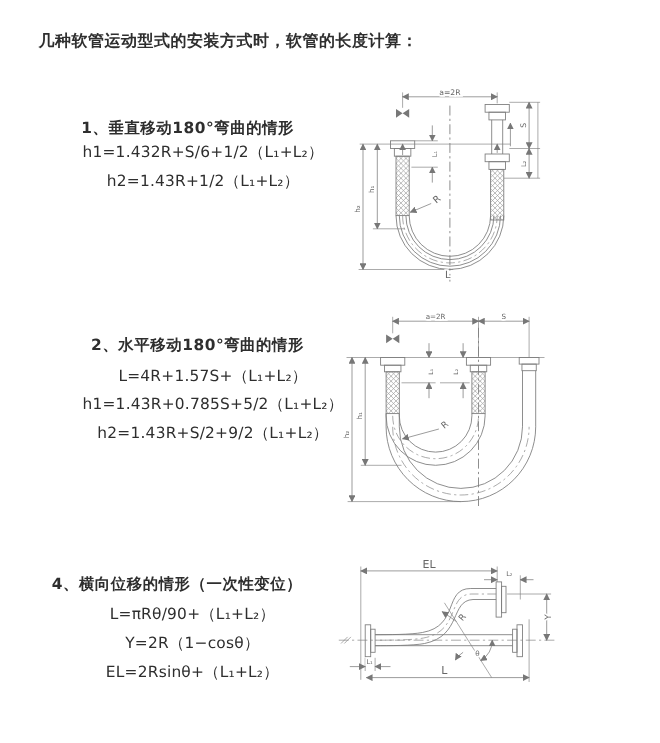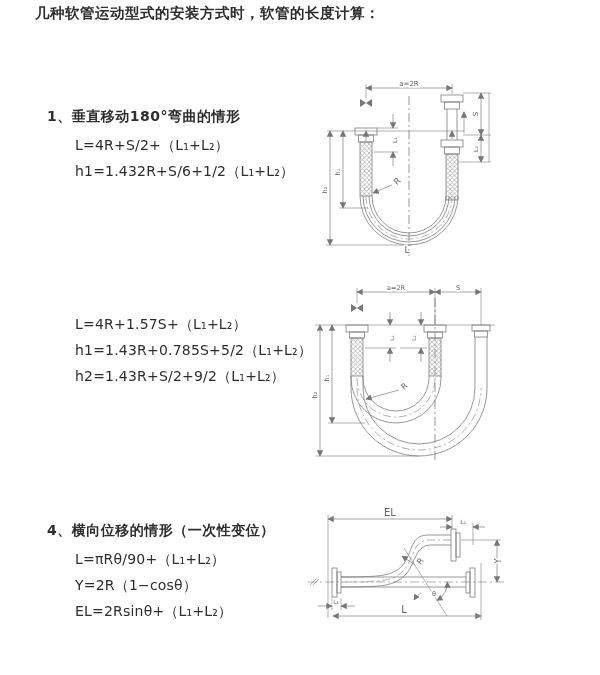--- a/index.html
+++ b/index.html
@@ -2,42 +2,43 @@
 <html><head>
 <meta charset="utf-8">
 <style>
   html,body{margin:0;padding:0;}
   body{
     width:600px;height:675px;background:#ffffff;position:relative;
     font-family:"DejaVu Sans","Liberation Sans",sans-serif;color:#2e2e2e;
     overflow:hidden;
   }
   .page-title{
-    position:absolute;left:35px;top:4px;font-size:14.5px;font-weight:bold;
+    position:absolute;left:35px;top:28px;font-size:14.5px;font-weight:bold;
     letter-spacing:0.5px;white-space:nowrap;
   }
-  .section{position:absolute;left:47px;white-space:nowrap;}
+  .section{position:absolute;left:47px;white-space:nowrap;text-align:center;}
   .sec-heading{font-size:14px;font-weight:bold;letter-spacing:0.5px;}
   .formula{font-size:14px;margin-left:28px;line-height:26px;letter-spacing:0.2px;}
   .diagram{position:absolute;}
   svg text{font-family:"DejaVu Sans","Liberation Sans",sans-serif;fill:#666;}
   .dimtext{paint-order:stroke;stroke:#ffffff;stroke-width:3px;}
 </style>
 </head>
 <body>
 
 <div class="page-title">几种软管运动型式的安装方式时，软管的长度计算：</div>
 
 <div class="section" style="top:108px">
   <div class="sec-heading">1、垂直移动180°弯曲的情形</div>
-  <div class="formula" style="margin-top:6px">L=4R+S/2+（L₁+L₂）</div>
   <div class="formula">h1=1.432R+S/6+1/2（L₁+L₂）</div>
+  <div class="formula">h2=1.43R+1/2（L₁+L₂）</div>
 </div>
 
 <div class="section" style="top:305px">
+  <div class="sec-heading">2、水平移动180°弯曲的情形</div>
   <div class="formula" style="margin-top:6px">L=4R+1.57S+（L₁+L₂）</div>
   <div class="formula">h1=1.43R+0.785S+5/2（L₁+L₂）</div>
   <div class="formula">h2=1.43R+S/2+9/2（L₁+L₂）</div>
 </div>
 
 <div class="section" style="top:522px">
   <div class="sec-heading">4、横向位移的情形（一次性变位）</div>
   <div class="formula" style="margin-top:6px">L=πRθ/90+（L₁+L₂）</div>
   <div class="formula">Y=2R（1−cosθ）</div>
   <div class="formula">EL=2Rsinθ+（L₁+L₂）</div>

